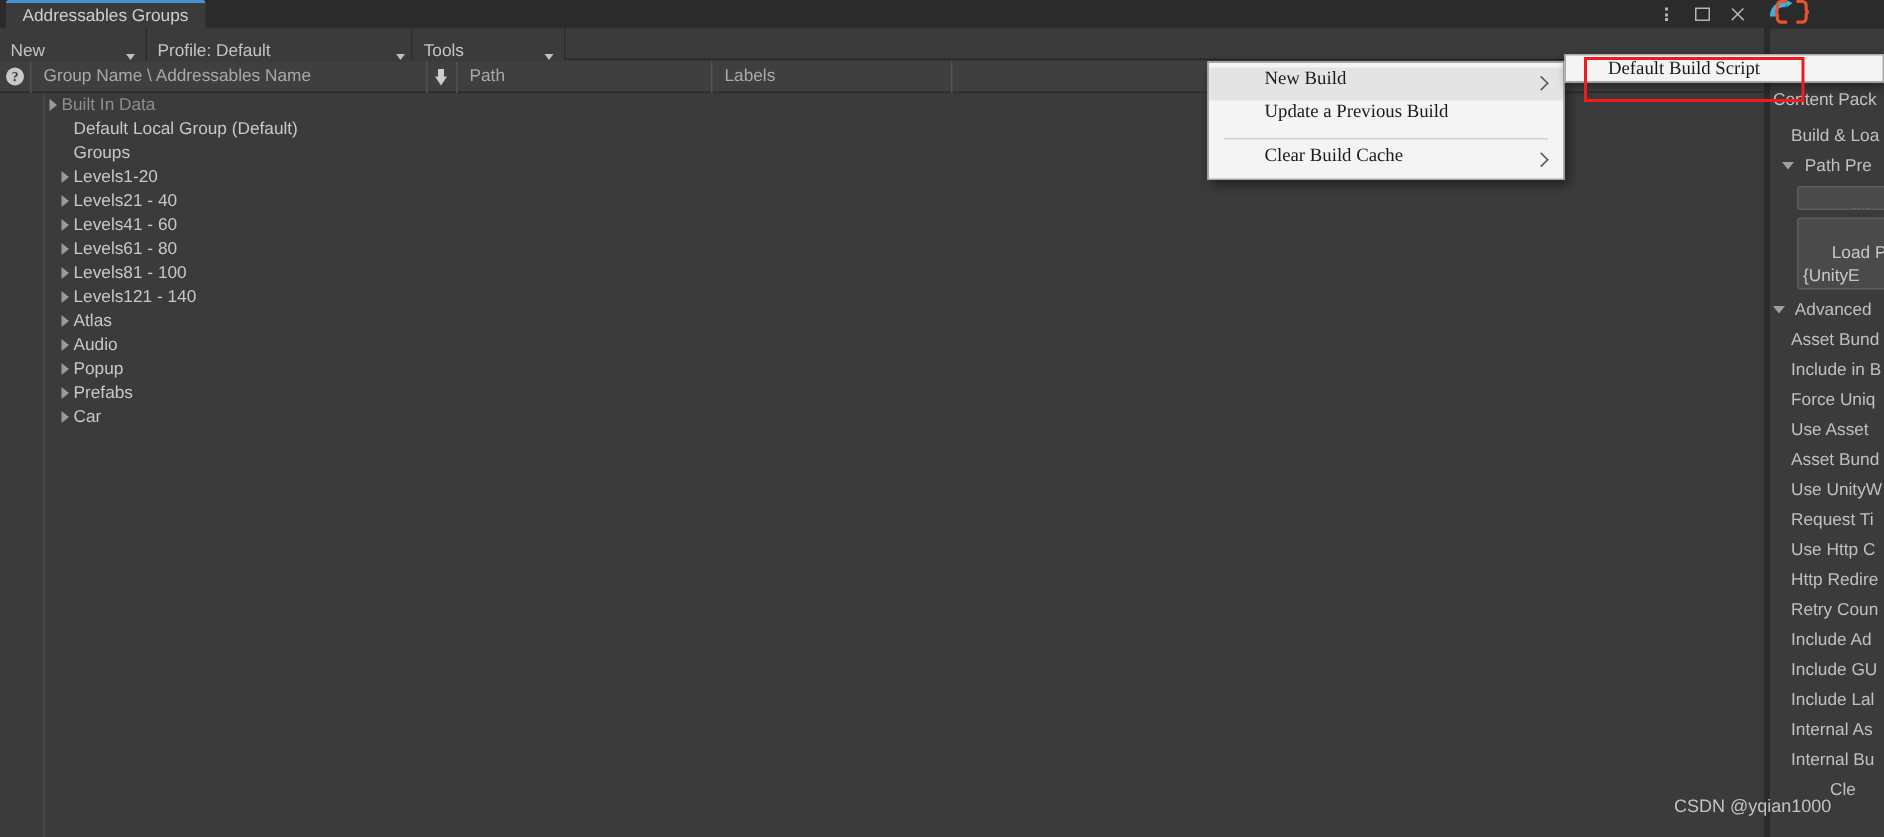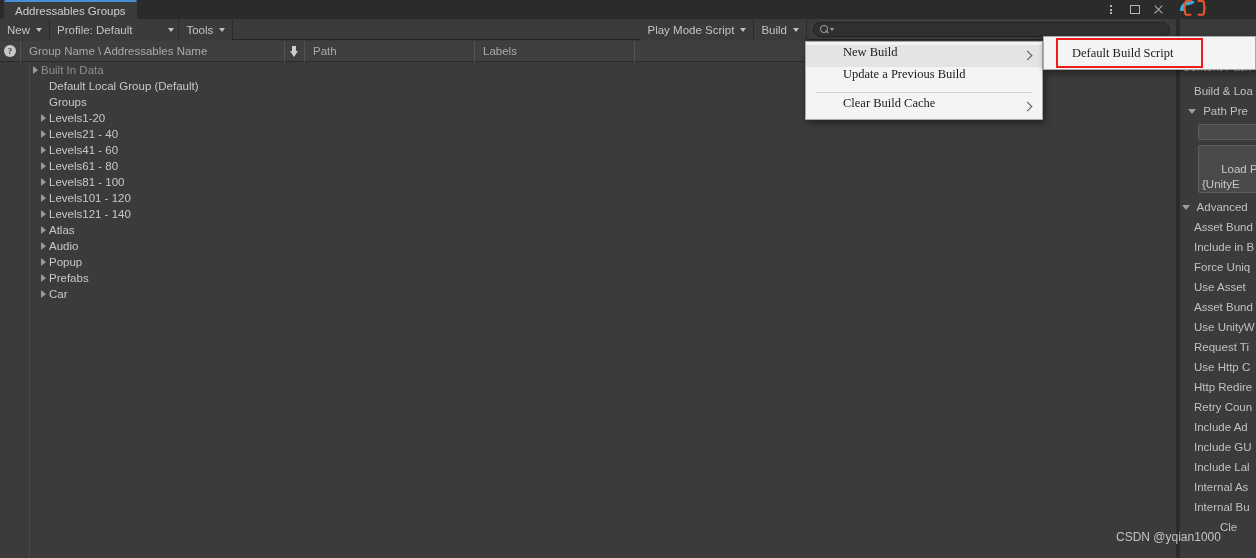--- a/index.html
+++ b/index.html
@@ -50,24 +50,24 @@
     background: #3b3b3b;
   }
 
   
   .toolbar {
     position: absolute; left: 0; top: 0; width: 1176px; height: 21px;
     background: #3b3b3b; border-bottom: 1px solid #242424;
     display: flex; align-items: stretch;
   }
   .tb-btn {
-    display: flex; align-items: center; height: 21px;
+    display: flex; align-items: flex-end; height: 21px;
     padding: 0 7px; font-size: 11.5px; color: #c4c4c4;
     border-right: 1px solid #2c2c2c;
-    background: #3b3b3b; white-space: nowrap; cursor: default;
+    background: #3b3b3b; white-space: nowrap; cursor: default; gap: 48px;
   }
   .tb-btn.wide { padding-right: 4px; }
   .caret {
     display: inline-block; margin-left: 6px;
     border-left: 3.5px solid transparent; border-right: 3.5px solid transparent;
     border-top: 4px solid #c0c0c0;
   }
   .caret.far { margin-left: 36px; }
   .tb-spacer { flex: 1 1 auto; background:#3b3b3b; }
   .tb-right { display:flex; align-items:stretch; }
@@ -172,21 +172,21 @@
   }
   .m-sub:before {
     content:''; position:absolute; left:0; top:1px; width:6px; height:6px;
     border-right:1.4px solid #555; border-top:1.4px solid #555;
     transform: rotate(45deg);
   }
   .msep { height:1px; background:#d0d0d0; margin: 3px 10px; }
 
   
   .submenu {
-    position: absolute; left: 1043px; top: 36px; width: 213px; height: 34px;
+    position: absolute; left: 1043px; top: 36px; width: 213px; height: 19px;
     background: #f4f4f4; border: 1px solid #a9a9a9;
     box-shadow: 2px 3px 7px rgba(0,0,0,0.4); z-index: 41;
     display: flex; align-items: center; text-align: right;
   }
   .sub-item {
     font-size: 12.5px; color: #1a1a1a; font-family:"Liberation Serif", serif;
     padding-left: 28px; white-space: nowrap; cursor: default;
   }
   .redbox {
     position: absolute; left: 1056px; top: 38px; width: 147px; height: 30px;
@@ -276,36 +276,20 @@
       </div>
       <div class="tb-btn wide">
         <span>Profile: Default</span>
         <span class="caret far"></span>
       </div>
       <div class="tb-btn">
         <span>Tools</span>
         <span class="caret"></span>
       </div>
       <div class="tb-spacer"></div>
-      <div class="tb-right">
-        <div class="tb-btn">
-          <span>Play Mode Script</span>
-          <span class="caret"></span>
-        </div>
-        <div class="tb-btn">
-          <span>Build</span>
-          <span class="caret"></span>
-        </div>
-        <div class="search-wrap">
-          <div class="search-field">
-            <span class="mag"></span>
-            <span class="mag-caret"></span>
-          </div>
-        </div>
-      </div>
     </div>
 
     <div class="colhead">
       <div class="help-ico">
         <span class="help-circle">?</span>
       </div>
       <div class="ch-cell" style="width:264px">
         <span>Group Name \ Addressables Name</span>
       </div>
       <div class="sort-ico">
@@ -345,24 +329,20 @@
         <span class="tw-arrow on"></span>
         <span class="tlabel">Levels41 - 60</span>
       </div>
       <div class="trow" style="padding-left:37px">
         <span class="tw-arrow on"></span>
         <span class="tlabel">Levels61 - 80</span>
       </div>
       <div class="trow" style="padding-left:37px">
         <span class="tw-arrow on"></span>
         <span class="tlabel">Levels81 - 100</span>
-      </div>
-      <div class="trow" style="padding-left:37px">
-        <span class="tw-arrow on"></span>
-        <span class="tlabel">Levels101 - 120</span>
       </div>
       <div class="trow" style="padding-left:37px">
         <span class="tw-arrow on"></span>
         <span class="tlabel">Levels121 - 140</span>
       </div>
       <div class="trow" style="padding-left:37px">
         <span class="tw-arrow on"></span>
         <span class="tlabel">Atlas</span>
       </div>
       <div class="trow" style="padding-left:37px">

